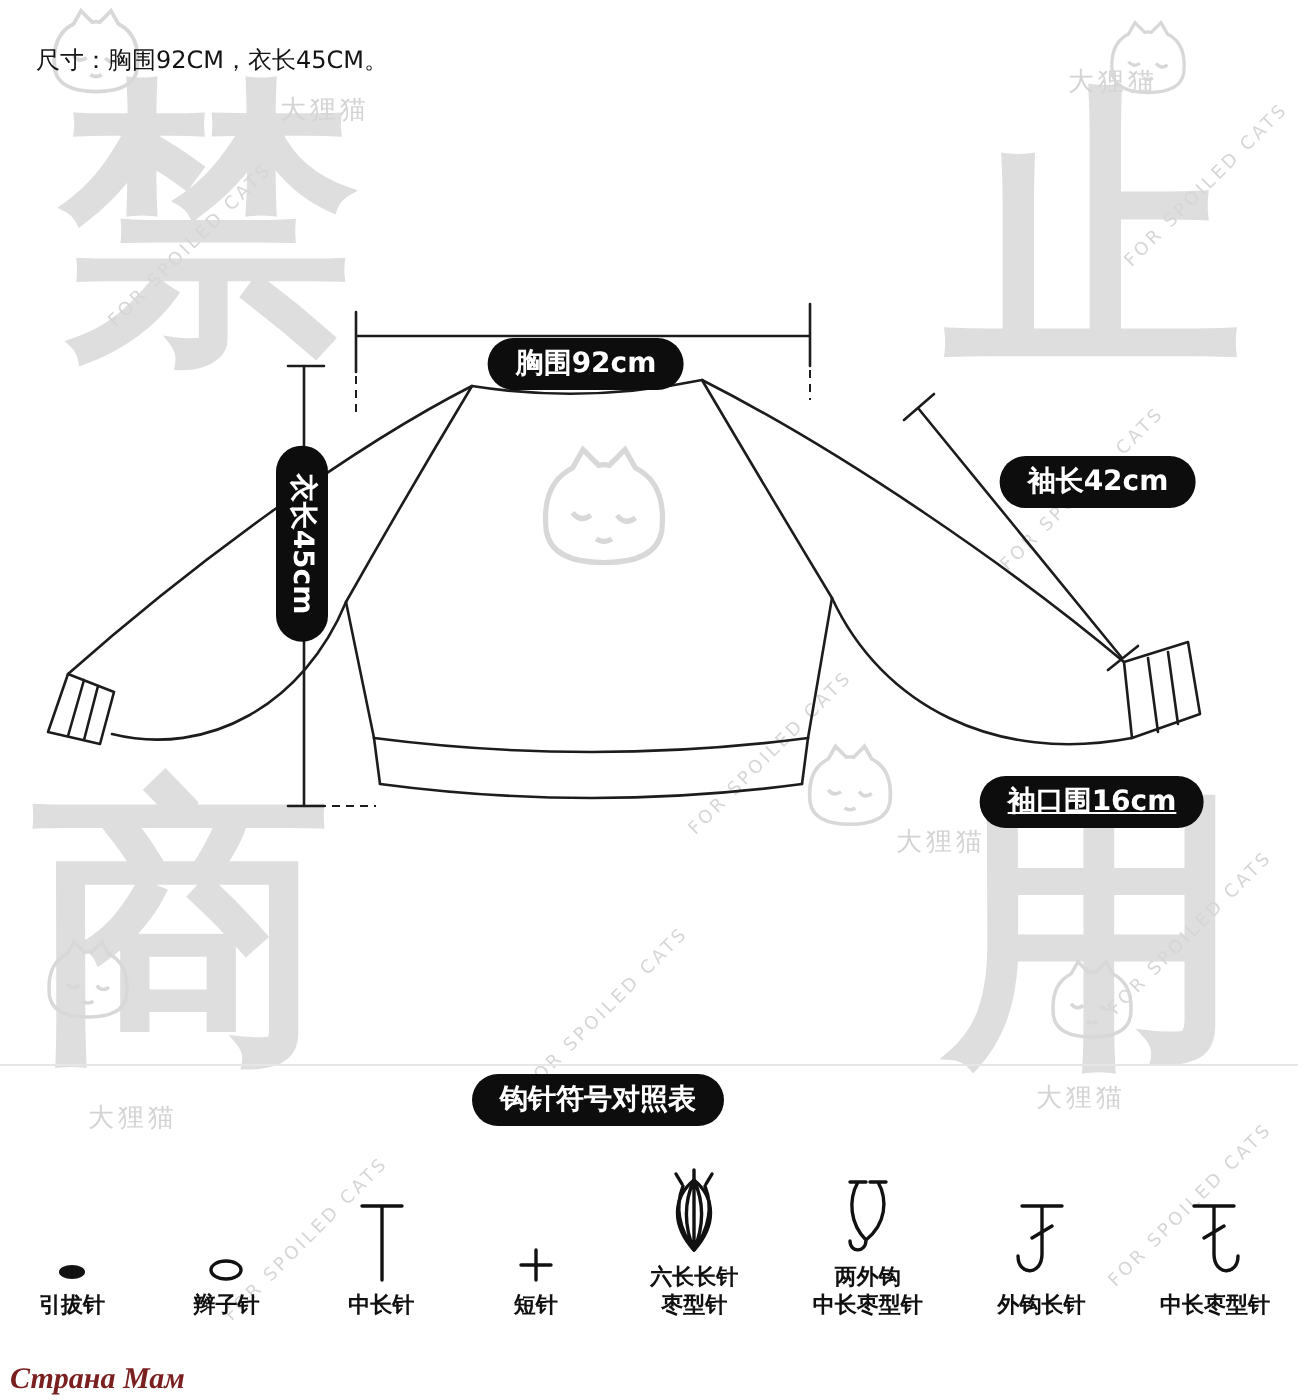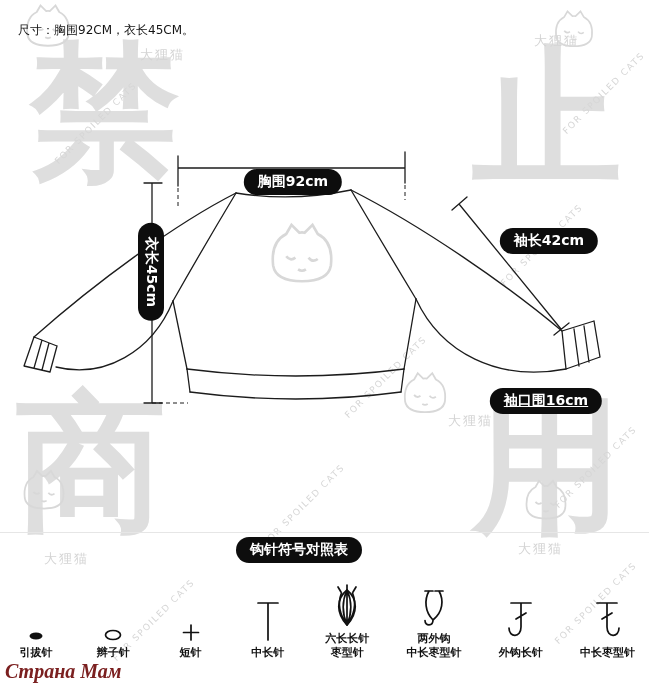--- a/index.html
+++ b/index.html
@@ -39,23 +39,23 @@
   .legend-item{display:flex;flex-direction:column;align-items:center;min-width:40px;}
   .legend-symbol{height:48px;display:flex;align-items:flex-end;justify-content:center;}
   .legend-label{
     margin-top:4px;font-size:11px;font-weight:bold;color:#111;
     text-align:center;white-space:pre-line;line-height:1.3;
   }
   .legend-symbol svg{display:block;}
   .sym{stroke:#111;stroke-width:1.7;fill:none;stroke-linecap:round;stroke-linejoin:round;}
   
   .site-mark{
-    position:absolute;left:5px;top:660px;z-index:5;
+    position:absolute;left:5px;top:682px;z-index:5;
     font-family:"Liberation Serif", serif;font-style:italic;font-weight:bold;
-    font-size:20px;color:#7b2020;
+    font-size:15px;color:#7b2020;
   }
 </style>
 </head>
 <body>
 
 <div class="wm wm-char" style="left:30px;top:38px;">禁</div>
 <div class="wm wm-char" style="left:472px;top:42px;">止</div>
 <div class="wm wm-char" style="left:16px;top:388px;">商</div>
 <div class="wm wm-char" style="left:472px;top:390px;">用</div>
 
@@ -195,33 +195,33 @@
       <svg width="30" height="46">
           <ellipse class="sym" cx="15" cy="39" rx="7.5" ry="4.5"></ellipse>
         </svg>
     </div>
     <div class="legend-label">辫子针</div>
   </div>
 
   <div class="legend-item">
     <div class="legend-symbol">
       <svg width="30" height="46">
+          <path class="sym" d="M5 7 H25 M15 7 V44"></path>
+        </svg>
+    </div>
+    <div class="legend-label">中长针</div>
+  </div>
+
+  <div class="legend-item">
+    <div class="legend-symbol">
+      <svg width="30" height="46">
           <path class="sym" d="M15 29 V44 M7.5 36.5 H22.5"></path>
         </svg>
     </div>
     <div class="legend-label">短针</div>
-  </div>
-
-  <div class="legend-item">
-    <div class="legend-symbol">
-      <svg width="30" height="46">
-          <path class="sym" d="M5 7 H25 M15 7 V44"></path>
-        </svg>
-    </div>
-    <div class="legend-label">中长针</div>
   </div>
 
 
 
   <div class="legend-item">
     <div class="legend-symbol">
       <svg width="34" height="46">
         <path class="sym" d="M17 8 C6 17 6 31 17 43 C28 31 28 17 17 8 Z"></path>
         <path class="sym" d="M17 8 C12 19 12 31 17 43 M17 8 C22 19 22 31 17 43 M17 8 V43 M11.5 11 C8 20 8.5 31 17 43 M22.5 11 C26 20 25.5 31 17 43"></path>
         <path class="sym" d="M17 8 V3 M11 10 L8 5 M23 10 L26 5"></path>

